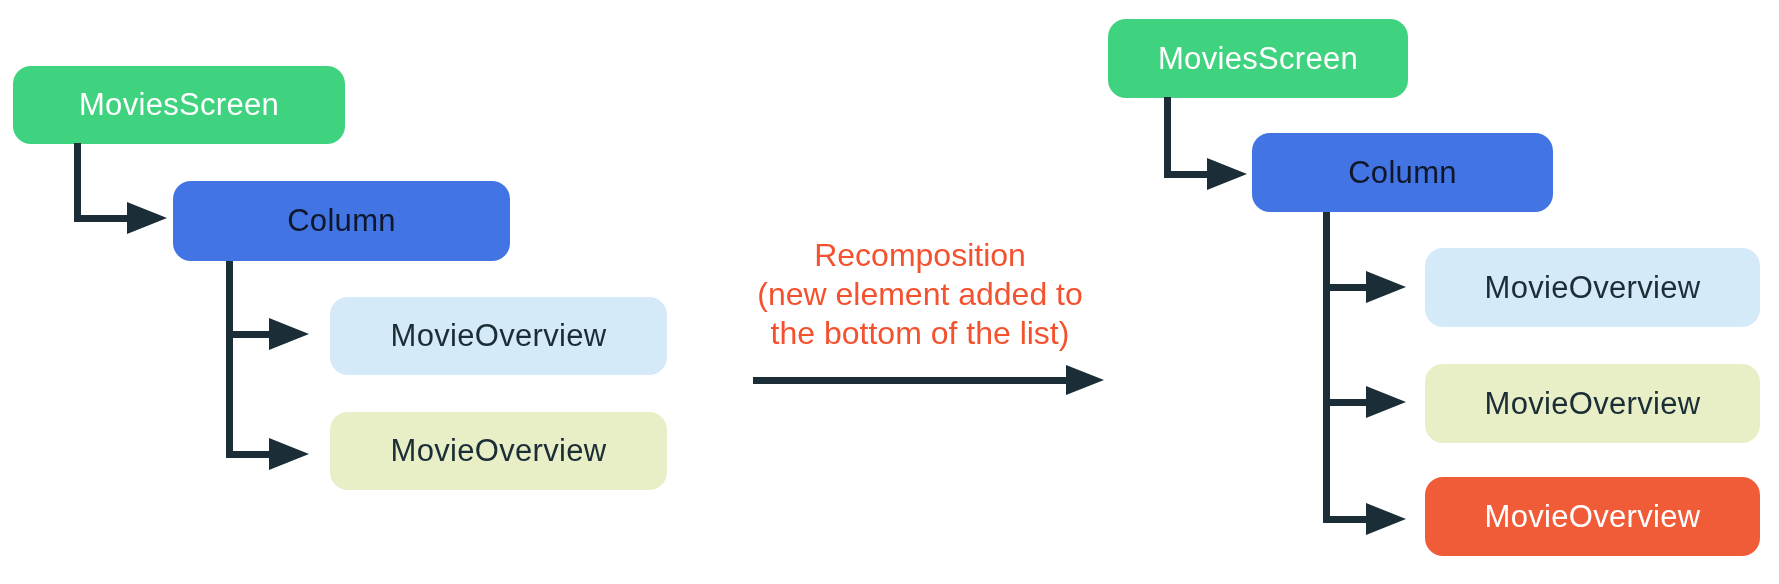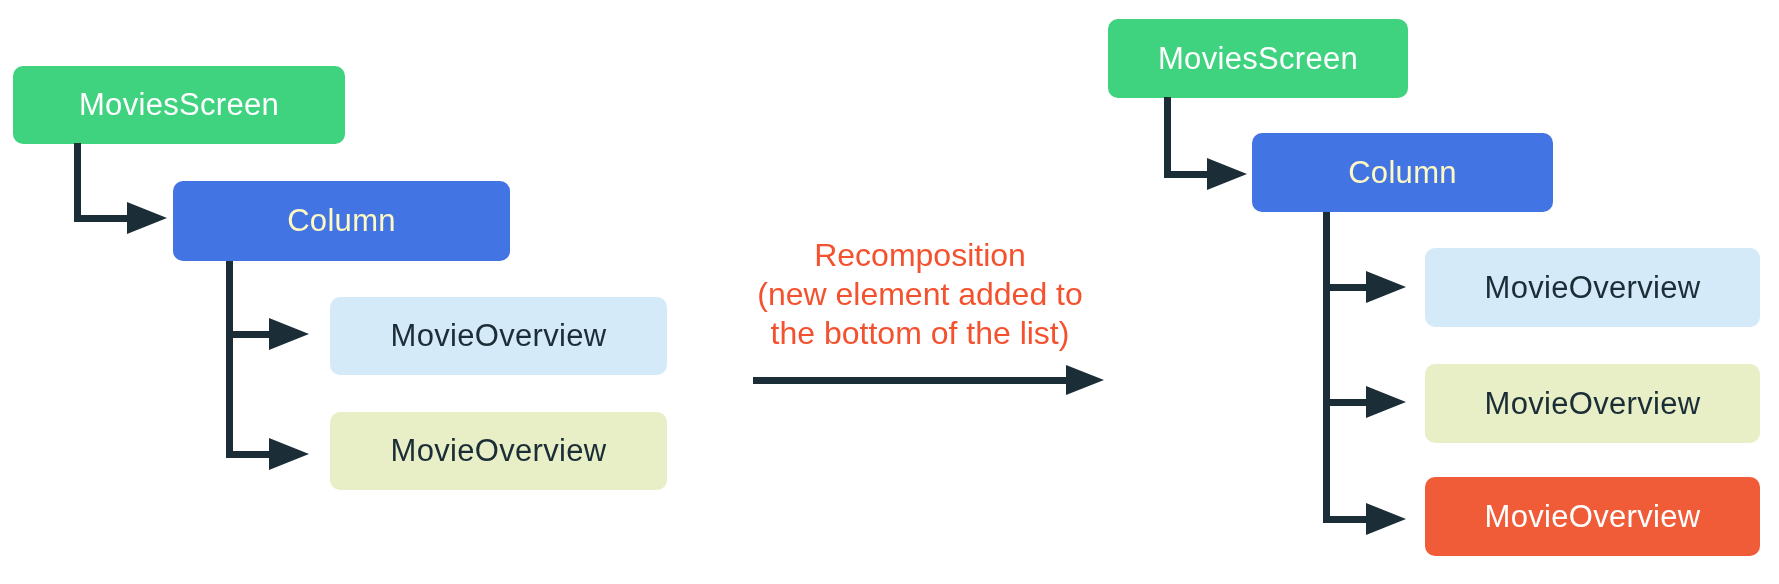--- a/index.html
+++ b/index.html
@@ -15,30 +15,30 @@
   #canvas {
     position: relative;
     width: 1779px;
     height: 584px;
     background: #ffffff;
     font-family: "Liberation Sans", sans-serif;
     overflow: hidden;
   }
   .node {
     position: absolute;
-    border-radius: 10px;
+    border-radius: 18px;
     display: flex;
     align-items: center;
     justify-content: center;
     font-size: 31px;
     font-weight: 400;
     letter-spacing: 0.3px;
   }
   .node.root   { background: var(--root-green); color: #ffffff; }
-  .node.column { background: var(--column-blue); color: #fef9c3; }
+  .node.column { background: var(--column-blue); color: #0f172a; }
   .node.leaf-blue   { background: var(--leaf-light-blue); color: var(--connector-dark); }
   .node.leaf-green  { background: var(--leaf-light-green); color: var(--connector-dark); }
   .node.leaf-orange { background: var(--leaf-highlight-orange); color: #ffffff; }
   .vline, .hline { position: absolute; background: var(--connector-dark); }
   .arrowhead {
     position: absolute;
     width: 0; height: 0;
     border-top: 16px solid transparent;
     border-bottom: 16px solid transparent;
     border-left: 40px solid var(--connector-dark);

